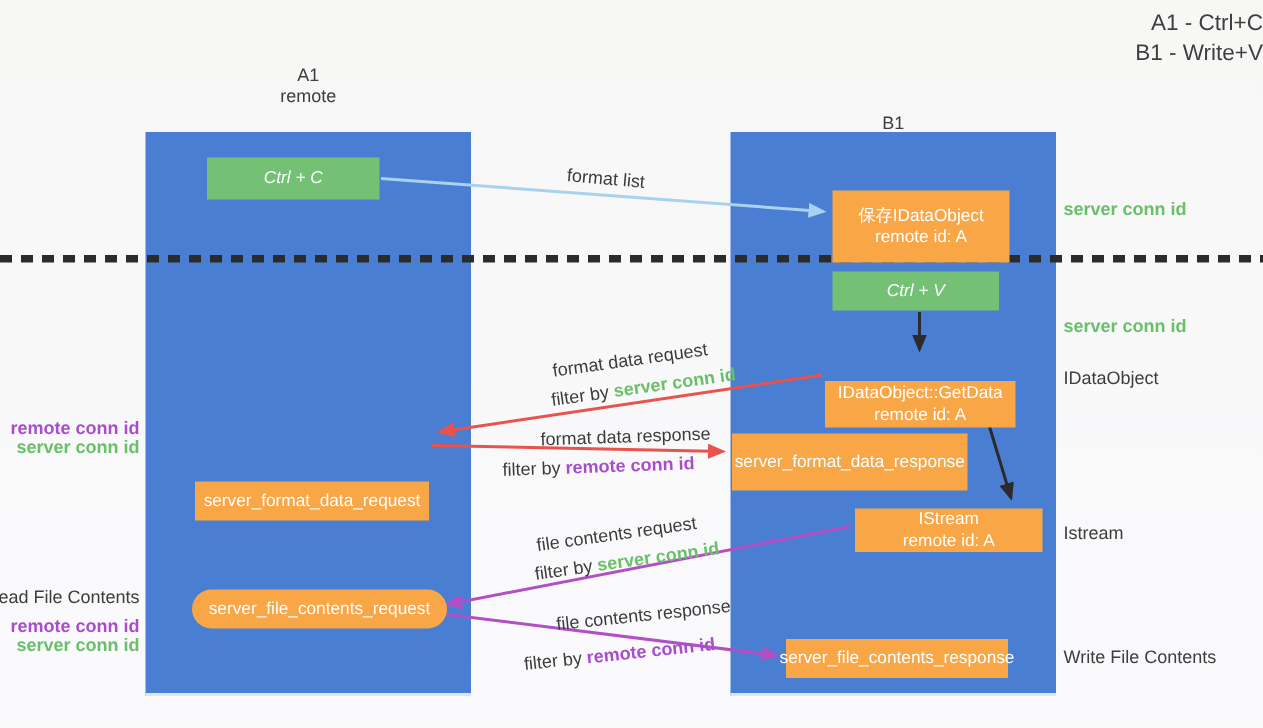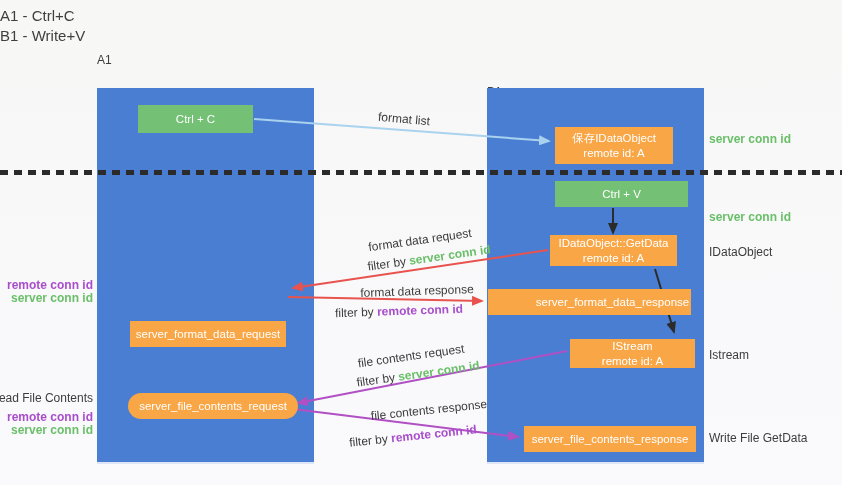--- a/index.html
+++ b/index.html
@@ -1,31 +1,31 @@
 <!DOCTYPE html>
 <html><head>
 <meta charset="utf-8">
 <style>
   html,body{margin:0;padding:0;}
   body{font-family:"Liberation Sans","DejaVu Sans",sans-serif;}
   #stage{
     position:relative;width:842px;height:485px;overflow:hidden;
     background:linear-gradient(#f7f7f6,#fafafd);
   }
-  .title-block{position:absolute;left:0;top:6px;width:842px;text-align:left;
+  .title-block{position:absolute;left:0;top:6px;width:842px;text-align:right;
     font-size:15px;line-height:20px;color:#3f3f3f;}
-  .col-header{position:absolute;width:217px;font-size:12px;
-    line-height:14px;color:#3d3d3d;top:53px;}
+  .col-header{position:absolute;width:217px;text-align:center;font-size:12px;
+    line-height:14px;color:#3d3d3d;top:43px;}
   .col{position:absolute;top:88px;width:217px;height:374px;background:#4a7ed2;
     border-bottom:2px solid #dde6f6;}
   .dotted-line{position:absolute;left:0;top:170px;width:842px;height:5px;
     background-image:repeating-linear-gradient(90deg,#2b2b2b 0 8px,transparent 8px 14px);}
   .box{position:absolute;display:flex;flex-direction:column;align-items:center;
     justify-content:center;color:#fff;text-align:center;font-size:11.5px;line-height:1.25;}
-  .box.green{background:#74c175;}
+  .box.green{background:#74c175;font-style:italic;}
   .box.orange{background:#f9a647;}
   .lbl{position:absolute;font-size:12px;color:#3d3d3d;white-space:nowrap;line-height:13px;}
   .lbl.right-side{left:709px;}
   .lbl.left-side{right:749px;text-align:right;}
   .green-txt{color:#6abf69;font-weight:700;}
   .purple-txt{color:#a94ecb;font-weight:700;}
   .ann{position:absolute;font-size:12px;color:#3c3c3c;white-space:nowrap;
     transform:translate(-50%,-50%) rotate(var(--r,0deg));}
   svg.overlay{position:absolute;left:0;top:0;pointer-events:none;}
 </style>
@@ -34,20 +34,21 @@
 
 <div id="stage">
 
   <div class="title-block">
     <div>A1 - Ctrl+C</div>
     <div>B1 - Write+V</div>
   </div>
 
   <div class="col-header" style="left:97px;">
     <div>A1</div>
+    <div>remote</div>
   </div>
   <div class="col-header" style="left:487px;margin-top:32px;">
     <div>B1</div>
     <div>connection</div>
   </div>
 
   <div class="col" style="left:97px;"></div>
   <div class="col" style="left:487px;"></div>
 
   <div class="dotted-line"></div>
@@ -73,60 +74,60 @@
     <line x1="548" y1="250" x2="293" y2="288" stroke="#e8534e" stroke-width="2" marker-end="url(#ah-red)"></line>
     <line x1="288" y1="297" x2="482" y2="301" stroke="#e8534e" stroke-width="2" marker-end="url(#ah-red)"></line>
     <line x1="567" y1="351" x2="298" y2="403" stroke="#b14fc4" stroke-width="2" marker-end="url(#ah-purple)"></line>
     <line x1="293" y1="409" x2="518" y2="437" stroke="#b14fc4" stroke-width="2" marker-end="url(#ah-purple)"></line>
   </svg>
 
   <div class="box green" style="left:138px;top:105px;width:115px;height:28px;">
     <span>Ctrl + C</span>
   </div>
 
-  <div class="box orange" style="left:555px;top:127px;width:118px;height:37px;">
+  <div class="box orange" style="left:555px;top:127px;width:118px;height:48px;">
     <span>保存IDataObject</span>
     <span>remote id: A</span>
   </div>
 
-  <div class="box green" style="left:555px;top:181px;width:133px;height:26px;">
+  <div class="box green" style="left:555px;top:181px;width:111px;height:26px;">
     <span>Ctrl + V</span>
   </div>
 
-  <div class="box orange" style="left:550px;top:235px;width:127px;height:31px;">
+  <div class="box orange" style="left:550px;top:254px;width:127px;height:31px;">
     <span>IDataObject::GetData</span>
     <span>remote id: A</span>
   </div>
 
   <div class="box orange" style="left:130px;top:277px;width:156px;height:26px;margin-top:44px;">
     <span>server_format_data_request</span>
   </div>
 
-  <div class="box orange" style="left:488px;top:289px;width:157px;height:26px;padding-left:46px;">
+  <div class="box orange" style="left:488px;top:289px;width:157px;height:38px;">
     <span>server_format_data_response</span>
   </div>
 
   <div class="box orange" style="left:570px;top:339px;width:125px;height:29px;">
     <span>IStream</span>
     <span>remote id: A</span>
   </div>
 
   <div class="box orange" style="left:128px;top:393px;width:170px;height:26px;border-radius:13px;">
     <span>server_file_contents_request</span>
   </div>
 
-  <div class="box orange" style="left:524px;top:426px;width:172px;height:26px;text-align:right;">
+  <div class="box orange" style="left:524px;top:426px;width:148px;height:26px;text-align:right;">
     <span>server_file_contents_response</span>
   </div>
 
   <div class="lbl right-side green-txt" style="top:133px;">server conn id</div>
   <div class="lbl right-side green-txt" style="top:211px;">server conn id</div>
   <div class="lbl right-side" style="top:246px;">IDataObject</div>
   <div class="lbl right-side" style="top:349px;">Istream</div>
-  <div class="lbl right-side" style="top:432px;">Write File GetData</div>
+  <div class="lbl right-side" style="top:432px;">Write File Contents</div>
 
   <div class="lbl left-side" style="top:279px;">
     <div class="purple-txt">remote conn id</div>
     <div class="green-txt">server conn id</div>
   </div>
   <div class="lbl left-side" style="top:392px;">Read File Contents</div>
   <div class="lbl left-side" style="top:411px;">
     <div class="purple-txt">remote conn id</div>
     <div class="green-txt">server conn id</div>
   </div>

